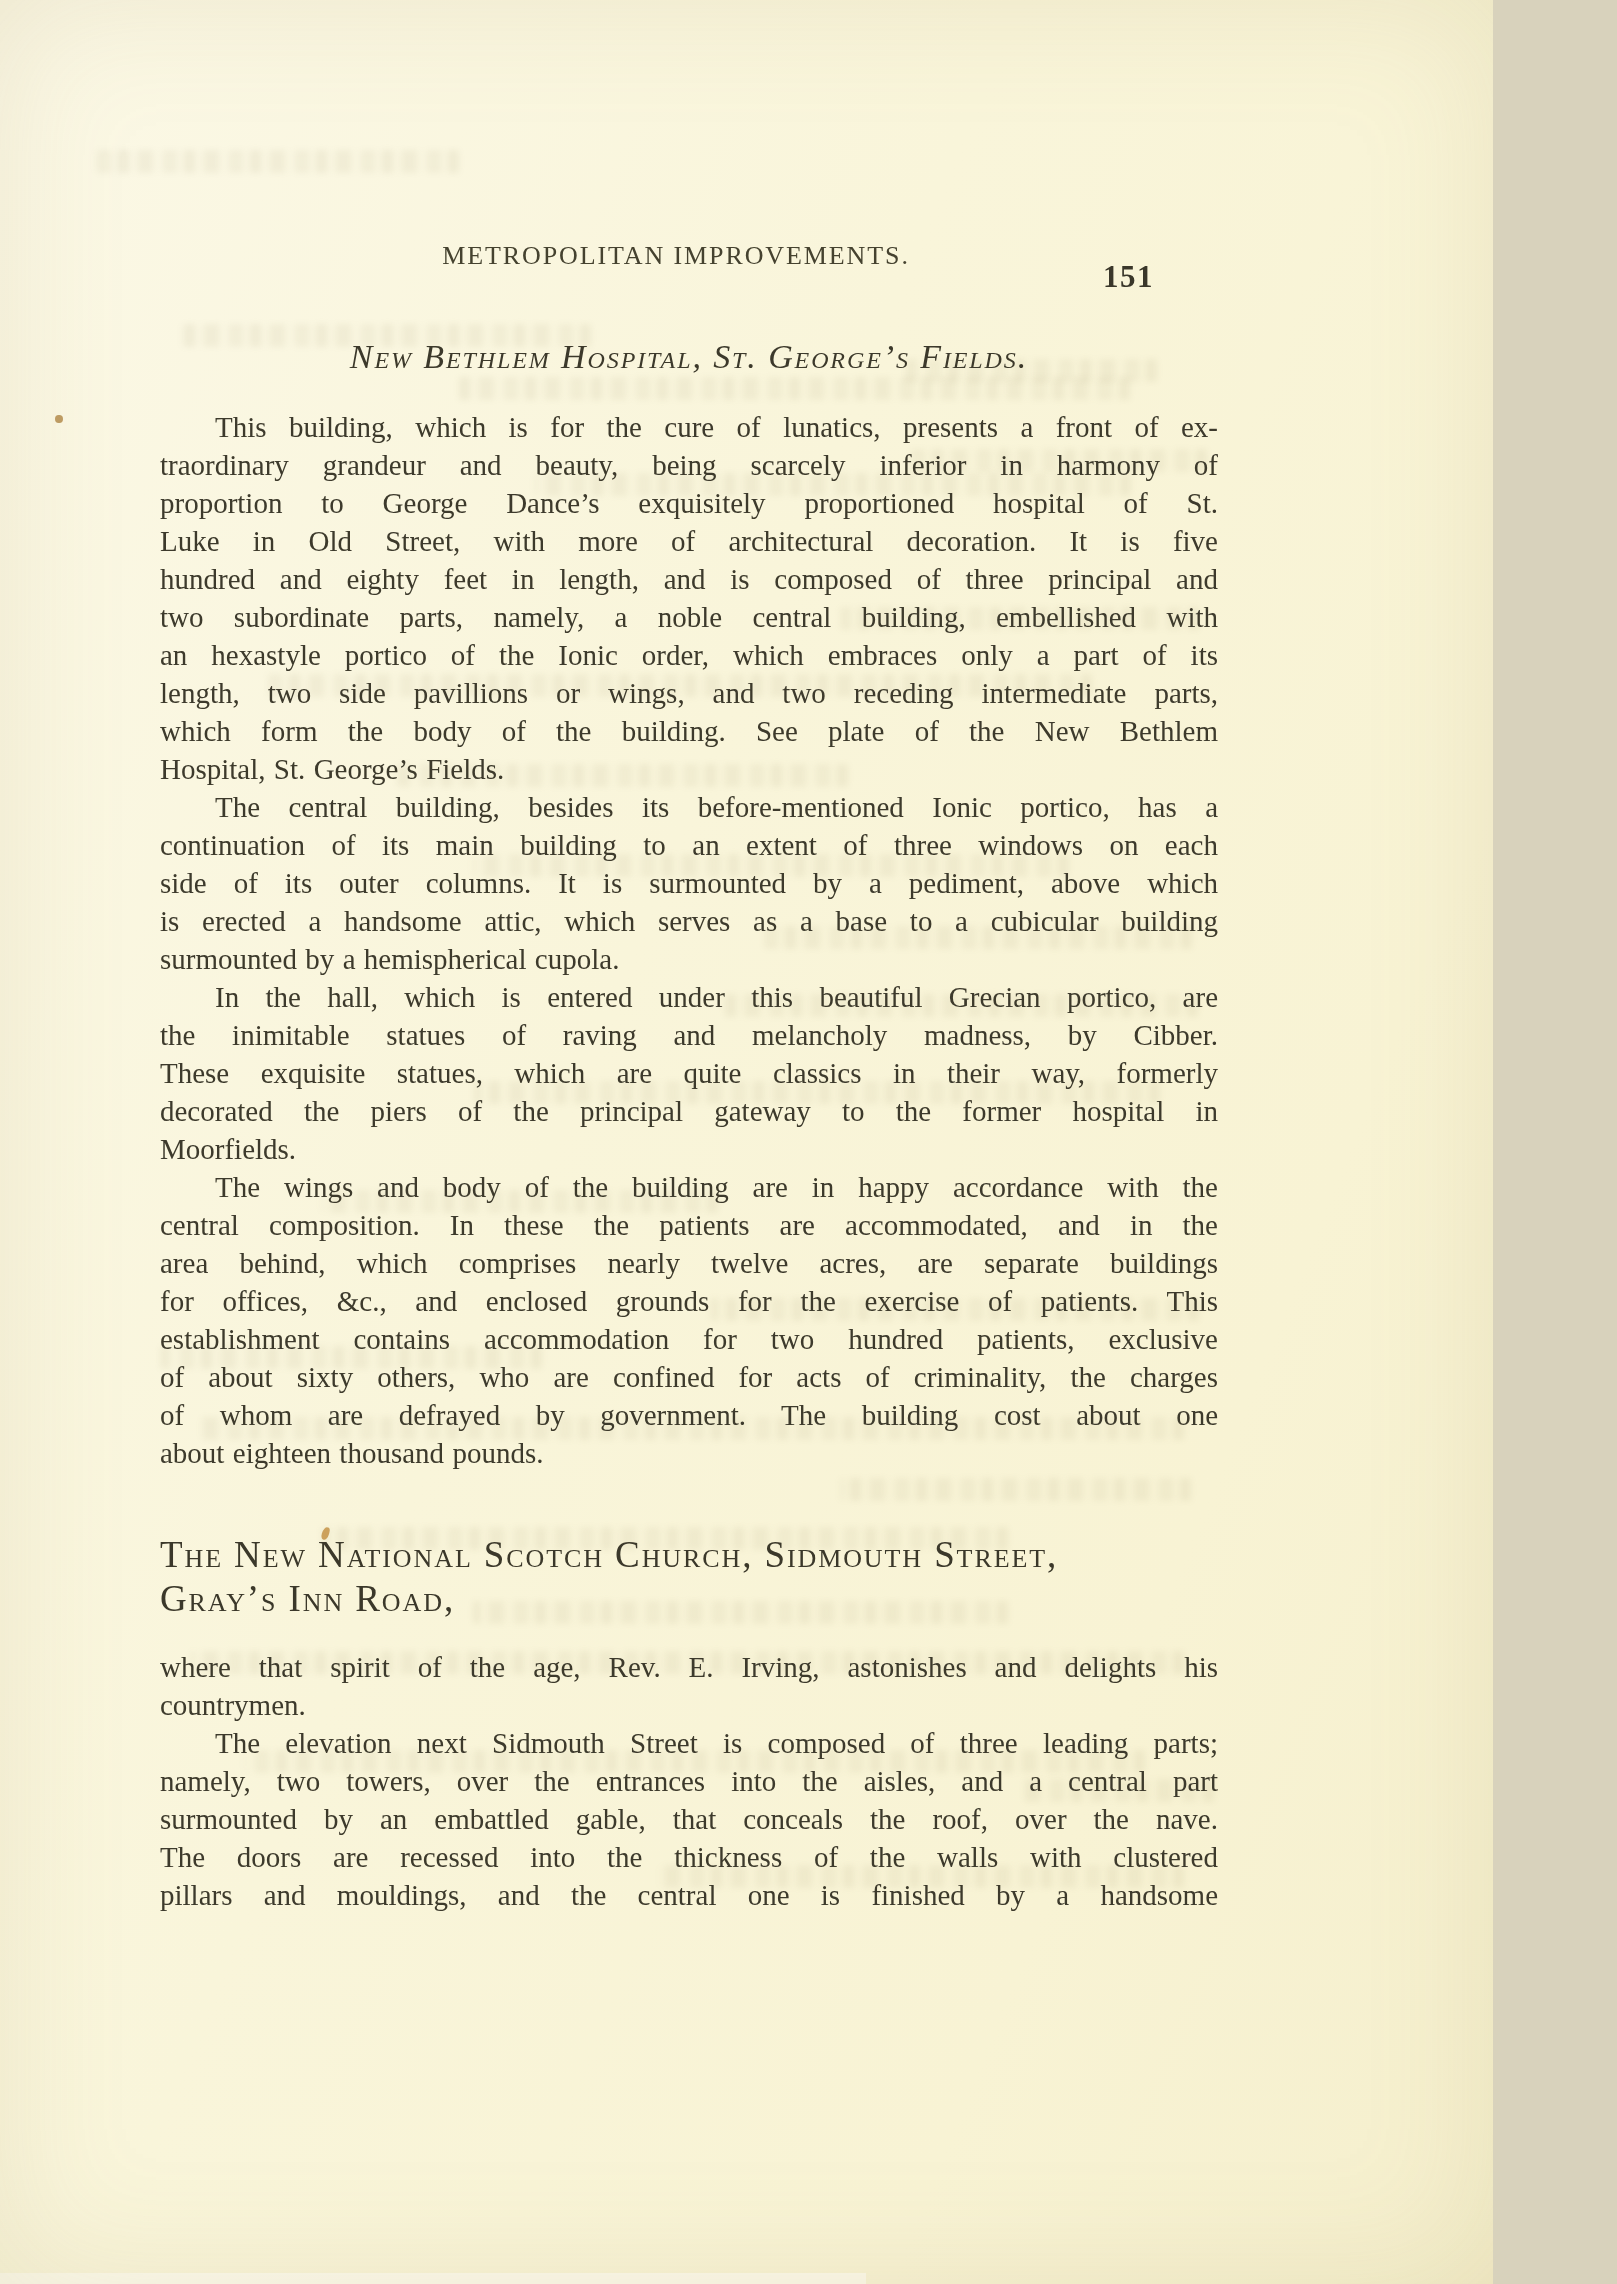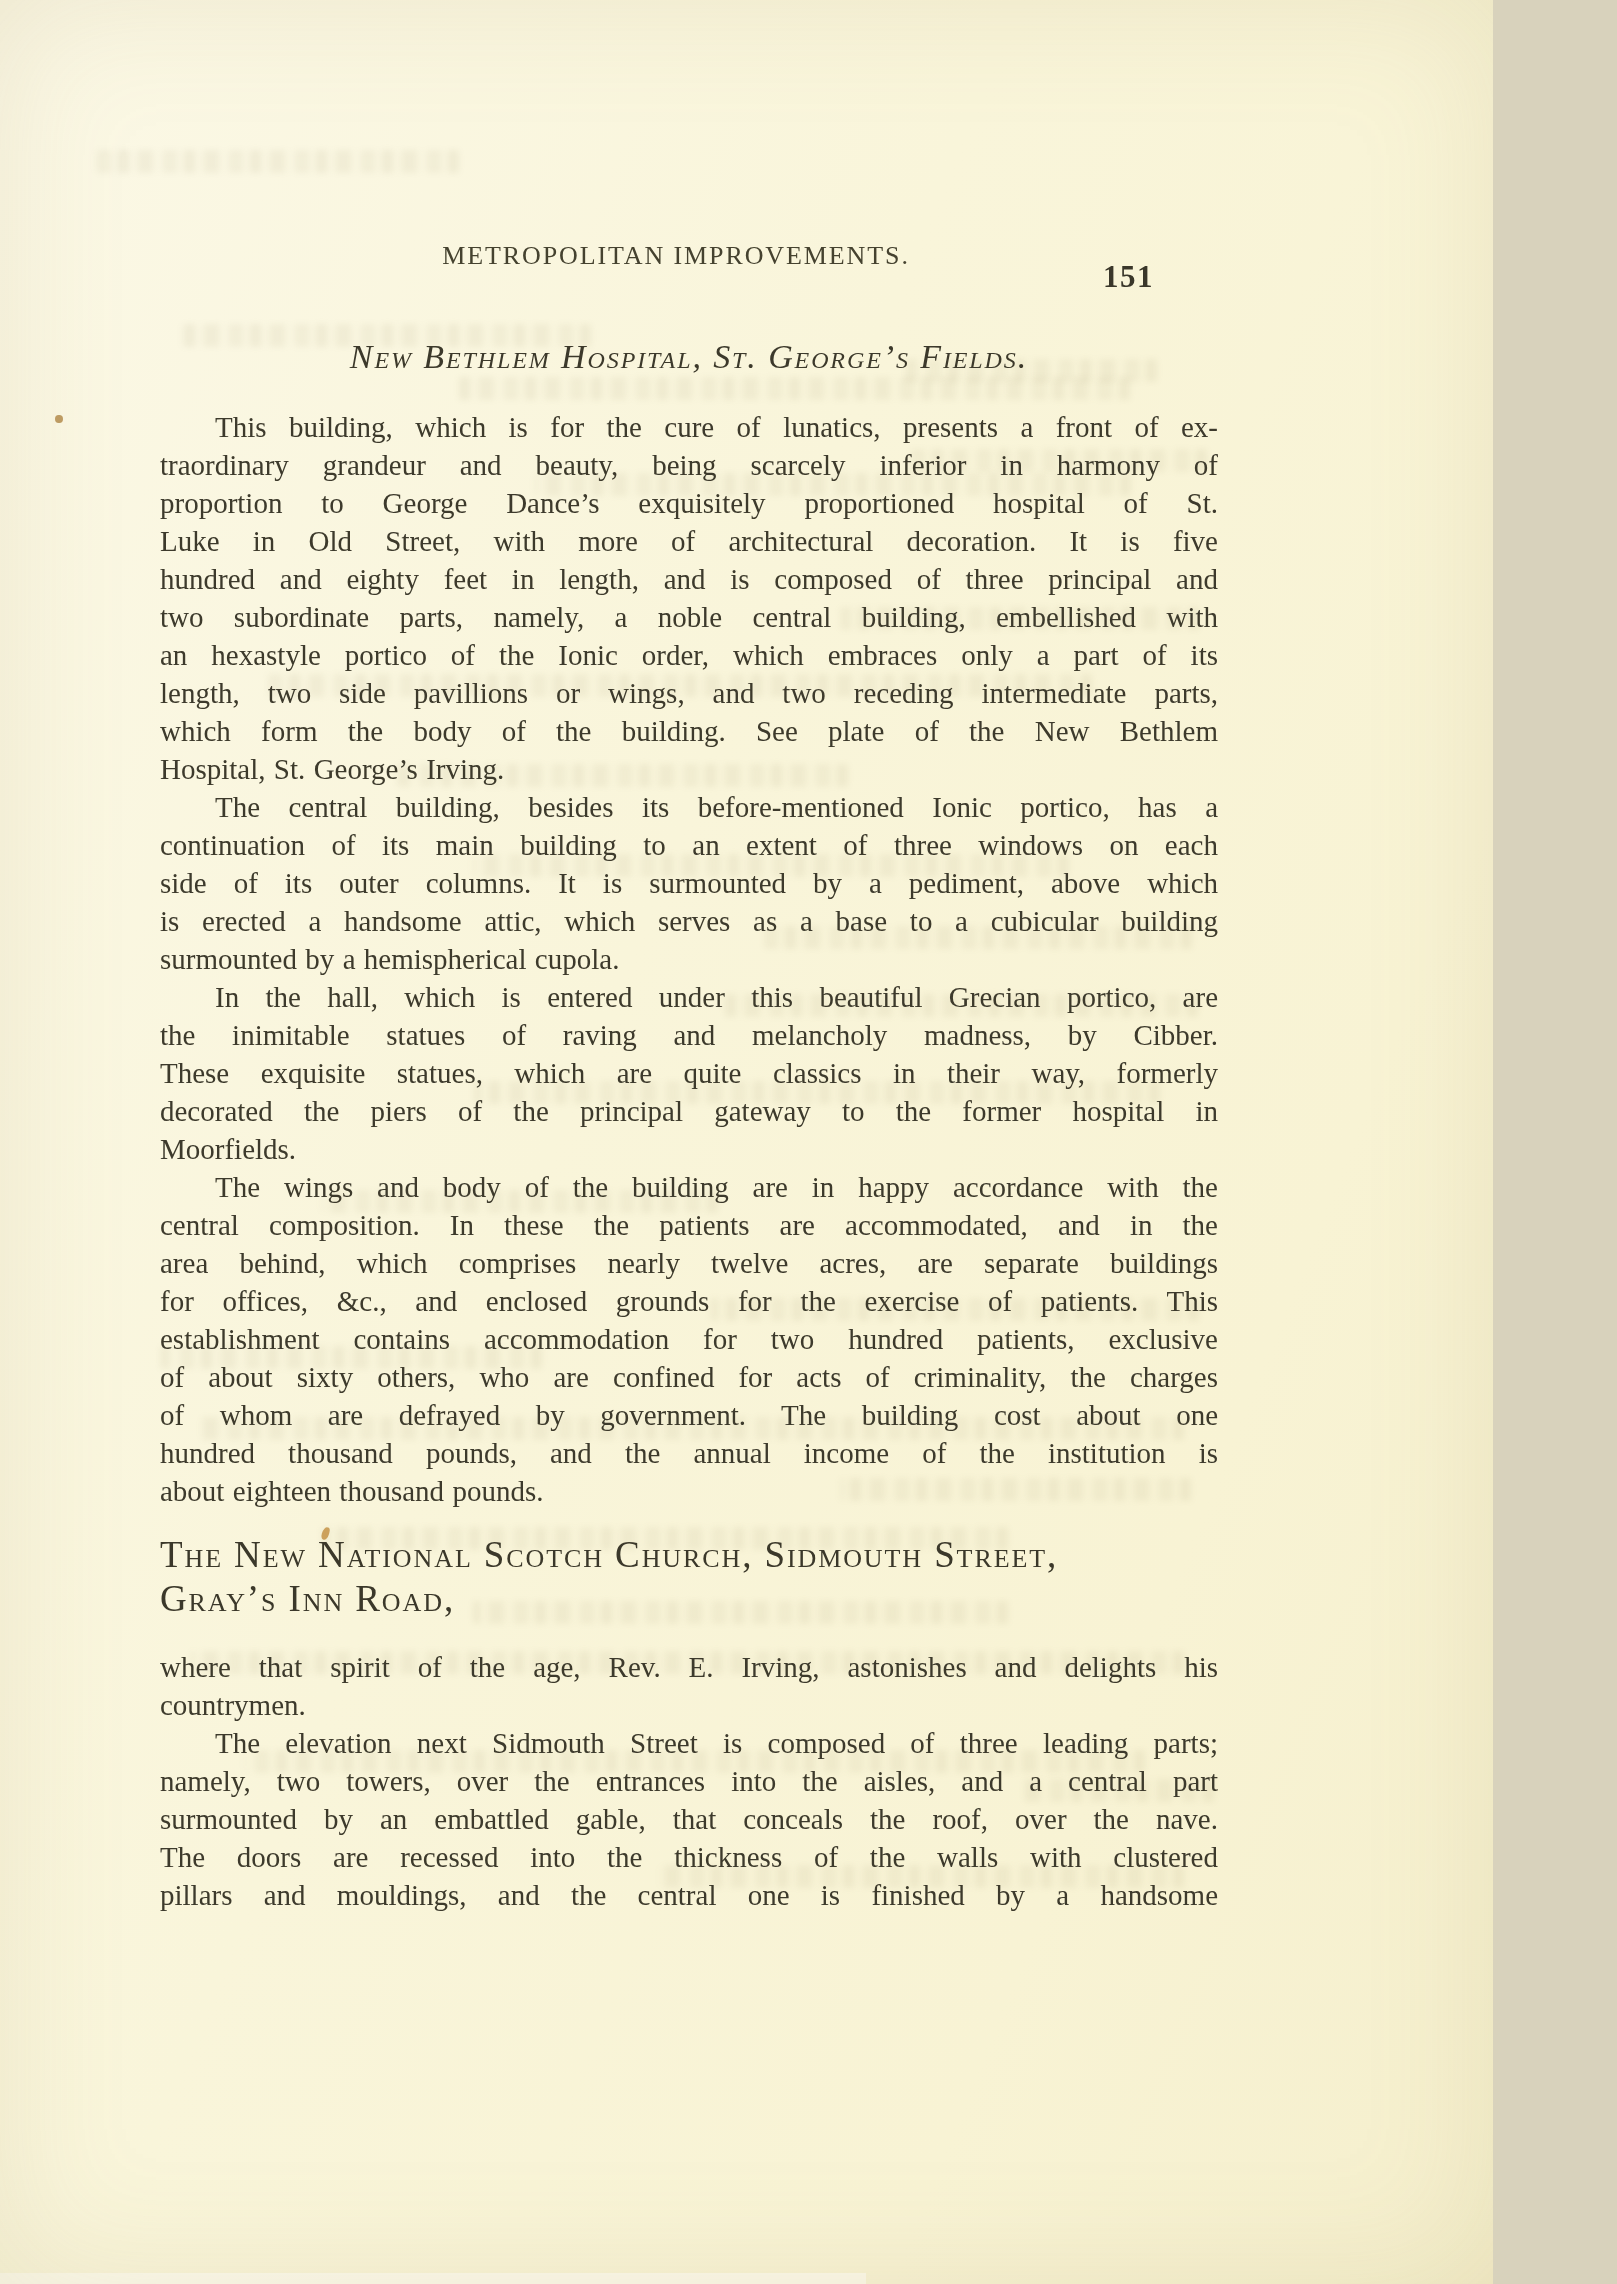--- a/index.html
+++ b/index.html
@@ -96,21 +96,21 @@
       <div>
         <div class="line j ind"><span>This building, which is for the cure of lunatics, presents a front of ex-</span></div>
         <div class="line j"><span>traordinary grandeur and beauty, being scarcely inferior in harmony of</span></div>
         <div class="line j"><span>proportion to George Dance’s exquisitely proportioned hospital of St.</span></div>
         <div class="line j"><span>Luke in Old Street, with more of architectural decoration. It is five</span></div>
         <div class="line j"><span>hundred and eighty feet in length, and is composed of three principal and</span></div>
         <div class="line j"><span>two subordinate parts, namely, a noble central building, embellished with</span></div>
         <div class="line j"><span>an hexastyle portico of the Ionic order, which embraces only a part of its</span></div>
         <div class="line j"><span>length, two side pavillions or wings, and two receding intermediate parts,</span></div>
         <div class="line j"><span>which form the body of the building. See plate of the </span><span class="it">New Bethlem</span></div>
-        <div class="line"><span class="it">Hospital, St. George’s Irving.</span></div>
+        <div class="line"><span class="it">Hospital, St. George’s Fields.</span></div>
       </div>
       <div>
         <div class="line j ind"><span>The central building, besides its before-mentioned Ionic portico, has a</span></div>
         <div class="line j"><span>continuation of its main building to an extent of three windows on each</span></div>
         <div class="line j"><span>side of its outer columns. It is surmounted by a pediment, above which</span></div>
         <div class="line j"><span>is erected a handsome attic, which serves as a base to a cubicular building</span></div>
         <div class="line"><span>surmounted by a hemispherical cupola.</span></div>
       </div>
       <div>
         <div class="line j ind"><span>In the hall, which is entered under this beautiful Grecian portico, are</span></div>
@@ -120,21 +120,20 @@
         <div class="line"><span>Moorfields.</span></div>
       </div>
       <div>
         <div class="line j ind"><span>The wings and body of the building are in happy accordance with the</span></div>
         <div class="line j"><span>central composition. In these the patients are accommodated, and in the</span></div>
         <div class="line j"><span>area behind, which comprises nearly twelve acres, are separate buildings</span></div>
         <div class="line j"><span>for offices, &amp;c., and enclosed grounds for the exercise of patients. This</span></div>
         <div class="line j"><span>establishment contains accommodation for two hundred patients, exclusive</span></div>
         <div class="line j"><span>of about sixty others, who are confined for acts of criminality, the charges</span></div>
         <div class="line j"><span>of whom are defrayed by government. The building cost about one</span></div>
-        <div class="line j"><span>hundred thousand pounds, and the annual income of the institution is</span></div>
         <div class="line"><span>about eighteen thousand pounds.</span></div>
       </div>
     </div>
 
   <div class="heading2">
     <div>The New National Scotch Church, Sidmouth Street,</div>
     <div>Gray’s Inn Road,</div>
   </div>
   <div class="body2">
       <div>

